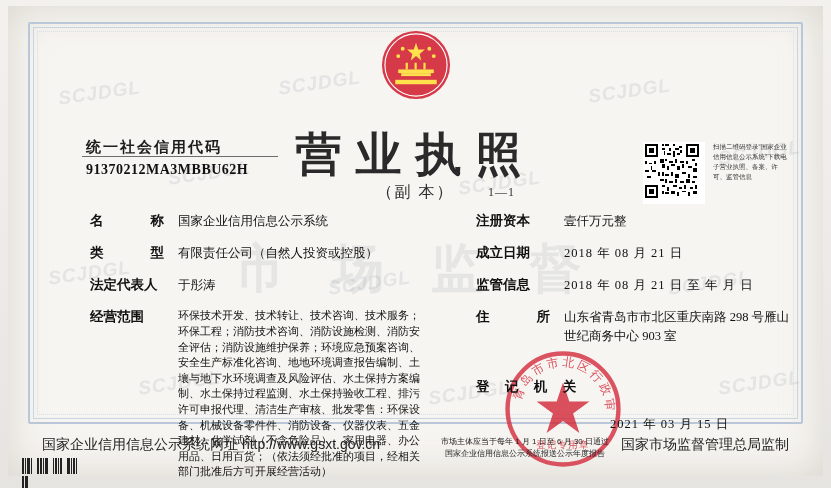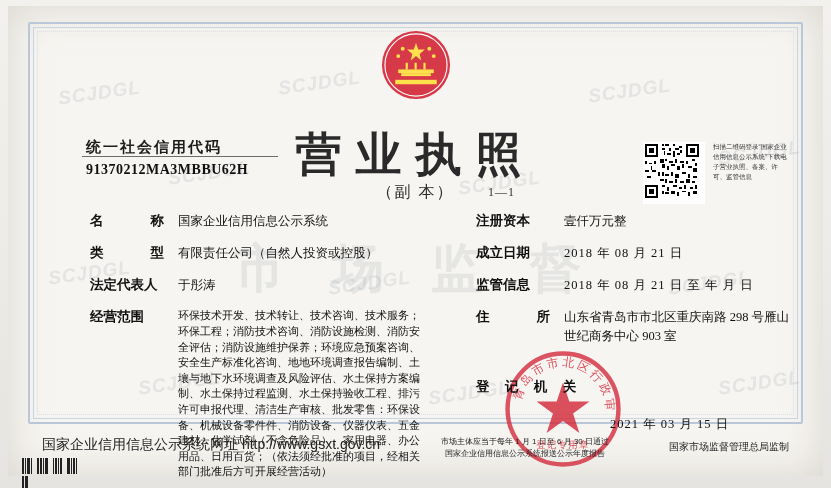--- a/index.html
+++ b/index.html
@@ -131,21 +131,21 @@
   .footer-left{
     position:absolute;left:34px;bottom:22px;font-size:14px;color:#222;
     font-family:"Liberation Sans",sans-serif;
   }
   .footer-center{
     position:absolute;left:392px;bottom:16px;width:250px;text-align:center;
     font-size:8px;color:#222;line-height:1.5;
     font-family:Liberation Sans, sans-serif;
   }
   .footer-right{
-    position:absolute;right:34px;bottom:22px;font-size:10px;color:#222;
+    position:absolute;right:34px;bottom:22px;font-size:14px;color:#222;
     font-family:"Liberation Sans",sans-serif;
     margin-top:16px;
   }
   
   .barcode{
     position:absolute;left:14px;bottom:2px;width:56px;height:16px;
   }
   .barcode i{display:inline-block;background:#222;height:16px;margin-right:1px;vertical-align:top;}
 </style>
 </head>

